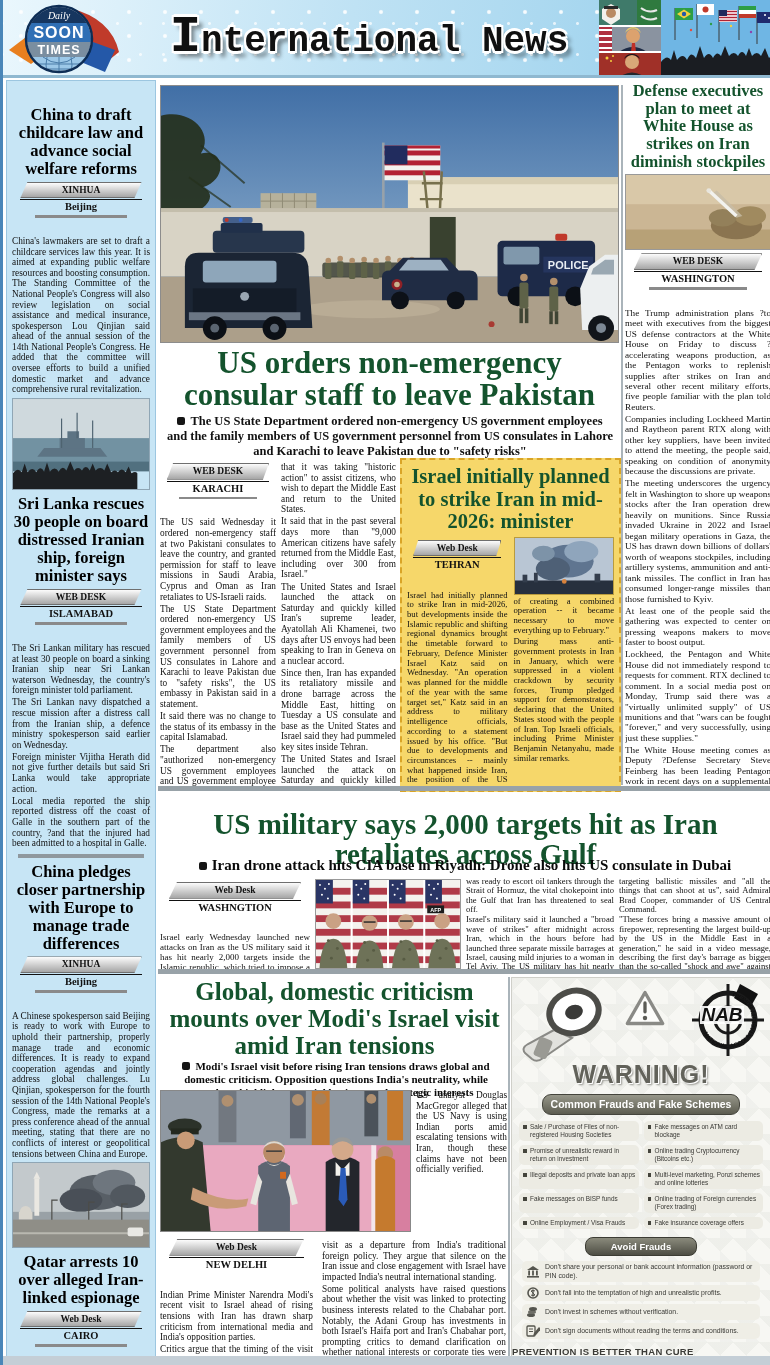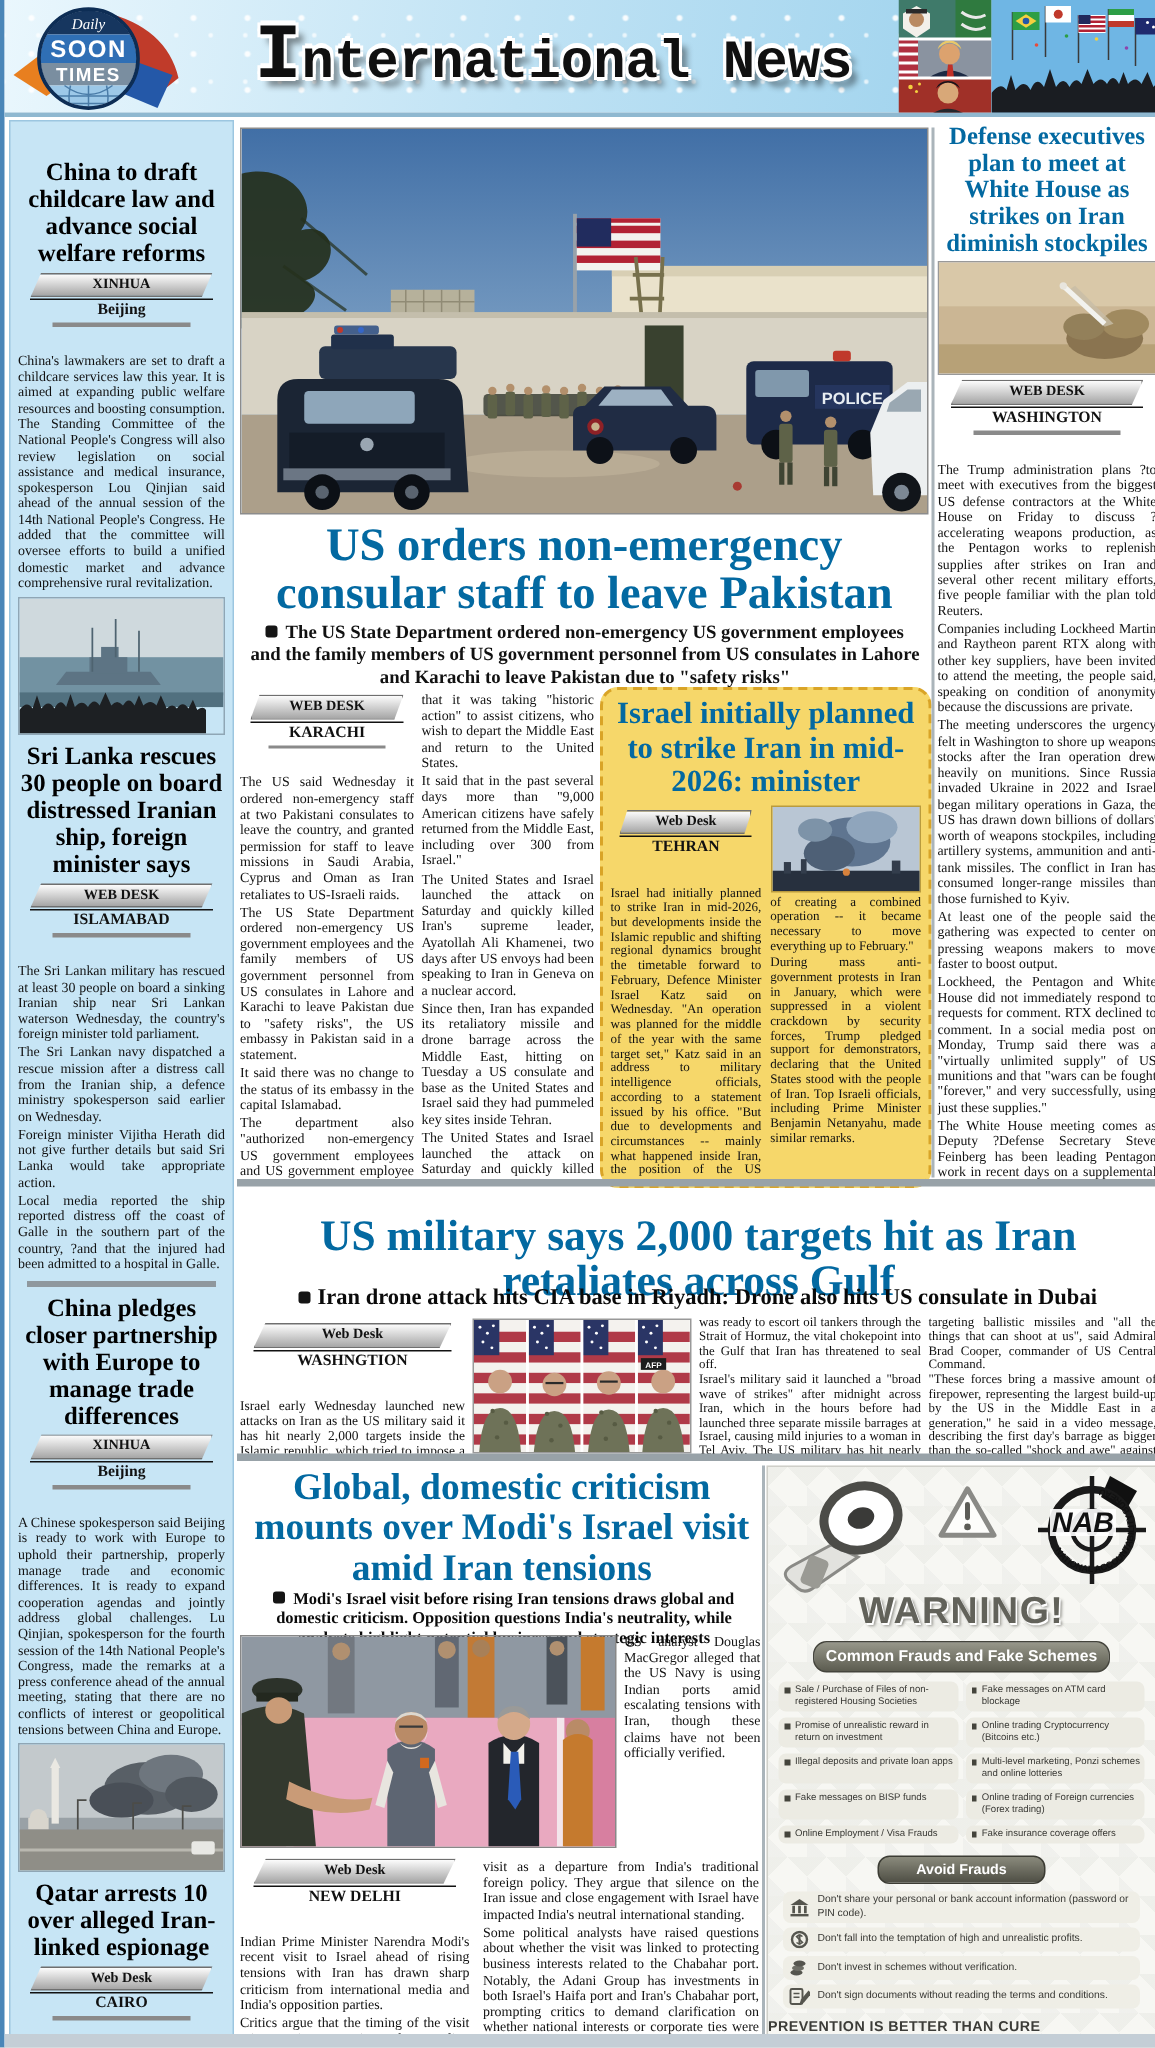--- a/index.html
+++ b/index.html
@@ -14,40 +14,40 @@
 #mast-title{position:absolute;left:148px;top:0;width:436px;height:76px;text-align:center;font-family:Liberation Mono, monospace;font-weight:bold;font-size:36px;line-height:76px;color:#101010;z-index:2;text-shadow:-2px -2px 0 #fff,2px -2px 0 #fff,-2px 2px 0 #fff,2px 2px 0 #fff,0 -3px 0 #fff,0 3px 0 #fff,5px 6px 4px rgba(0,0,0,.45)}
 #mast-title::first-letter{font-size:1.45em}
 .collage{position:absolute;top:0;z-index:2}
 
 
 .byline{width:88%;margin:3px auto 18px}
 .byline-bar{background:linear-gradient(#fcfcfc,#a6a6a6);border:1px solid #6f6f6f;font:bold 9.5px/1.55 "Liberation Serif",serif;text-align:center;clip-path:polygon(6% 0,100% 0,94% 100%,0 100%);color:#111}
 .byline-loc{border-top:1.5px solid #111;margin-top:1px;text-align:center;font:bold 10.5px/1.35 "Liberation Serif",serif;color:#111}
 .byline-rule{height:2.5px;background:#8a8a8a;width:76%;margin:1px auto 0}
 .bt p{font-size:9.3px;line-height:1.14;text-align:justify;color:#111;margin-bottom:1.5px}
-.headline{font-weight:bold;text-align:center;color:#0369a1}
+.headline{font-weight:bold;text-align:center;color:#14532d}
 .sq{display:inline-block;width:8px;height:8px;background:#151515;border-radius:2px;margin-right:5px}
 .hdiv{position:absolute;background:#98a2a8}
 .vdiv{position:absolute;background:#aab4ba;width:2px}
 
 
 #sidebar{position:absolute;left:3px;top:80px;width:150px;height:1280px;background:#c7e5f5;border:1px solid #9cc6e0;padding:20px 5px;overflow:hidden}
 .sb-title{font:bold 16.5px/1.1 "Liberation Serif",serif;text-align:center;margin:5px 0 2px;color:#000}
 .sb-photo{display:block;width:100%;margin:3px 0;border:1px solid #8fa6b5}
 .sb-div{height:4px;background:#8f989e;margin:5px 6px 3px}
 
 
 #main-photo{position:absolute;left:157px;top:85px;width:459px;height:258px;border:1px solid #8c8c8c}
 #main-headline{position:absolute;left:157px;top:347px;width:459px;font-size:31px;line-height:1.04}
 #main-standfirst{position:absolute;left:163px;top:414px;width:448px;text-align:center;font:bold 12.5px/1.2 "Liberation Serif",serif;color:#111}
 #main-col1{position:absolute;left:157px;top:460px;width:116px;height:330px;overflow:hidden}
 #main-col2{position:absolute;left:278px;top:462px;width:115px;height:328px;overflow:hidden}
 
 
-#israel-box{position:absolute;left:397px;top:458px;width:221px;height:334px;background:#f6d76a;border:2.5px dashed #d9a427;border-radius:12px;padding:3px 5px;overflow:hidden}
+#israel-box{position:absolute;left:397px;top:458px;width:221px;height:334px;background:#f6d76a;border:2.5px dashed #d9a427;border-radius:0;padding:3px 5px;overflow:hidden}
 #israel-box .headline{font-size:20.5px;line-height:1.1;margin:2px 0 4px}
 .ib-cols{display:flex;gap:6px}
 .ib-col{width:50%}
 .ib-col .bt p{font-size:8.7px;line-height:1.12}
 #israel-photo{display:block;width:100%;height:58px;border:1px solid #b99b3e;margin-bottom:2px}
 
 
 #defense-col{position:absolute;left:622px;top:82px;width:146px;height:706px;overflow:hidden}
 #defense-col .headline{font-size:16.5px;line-height:1.07;margin-bottom:4px}
 #defense-photo{display:block;width:100%;height:76px;border:1px solid #999;margin:2px 0}

